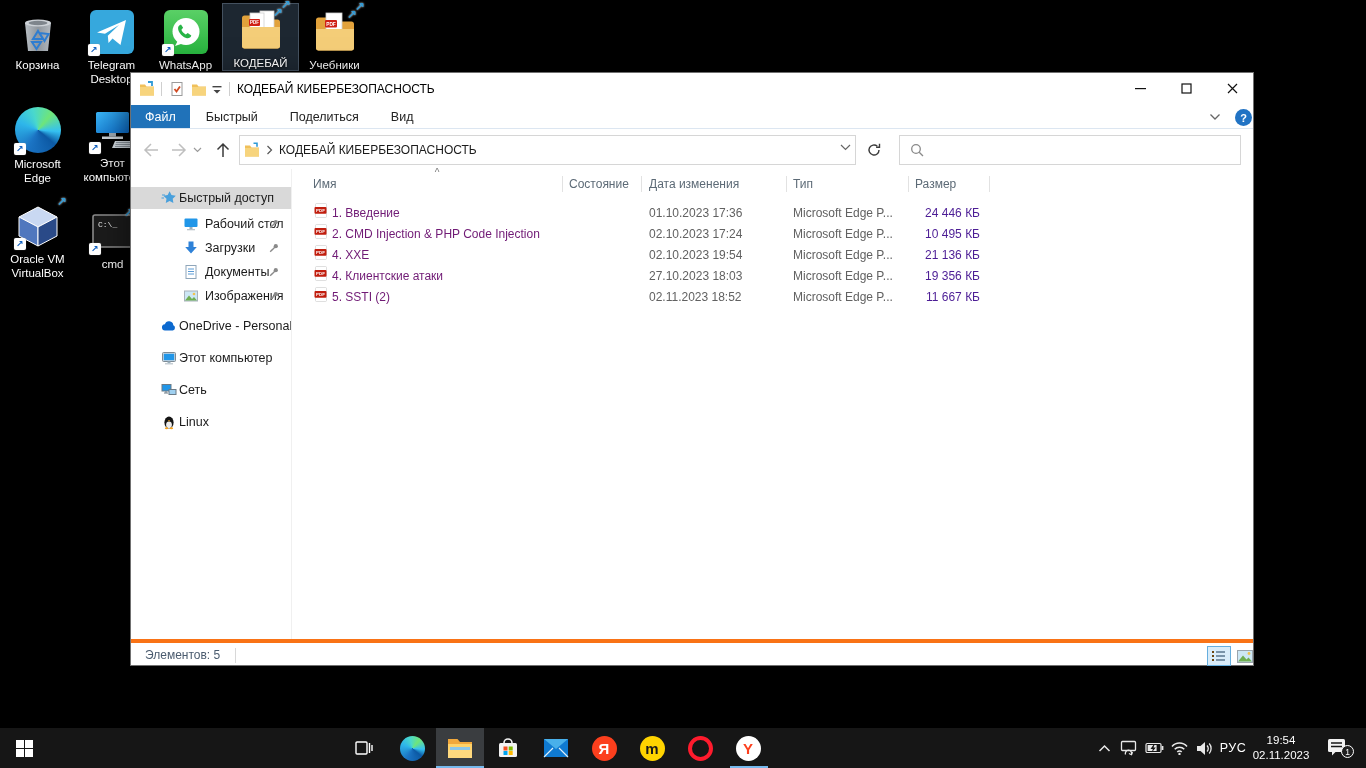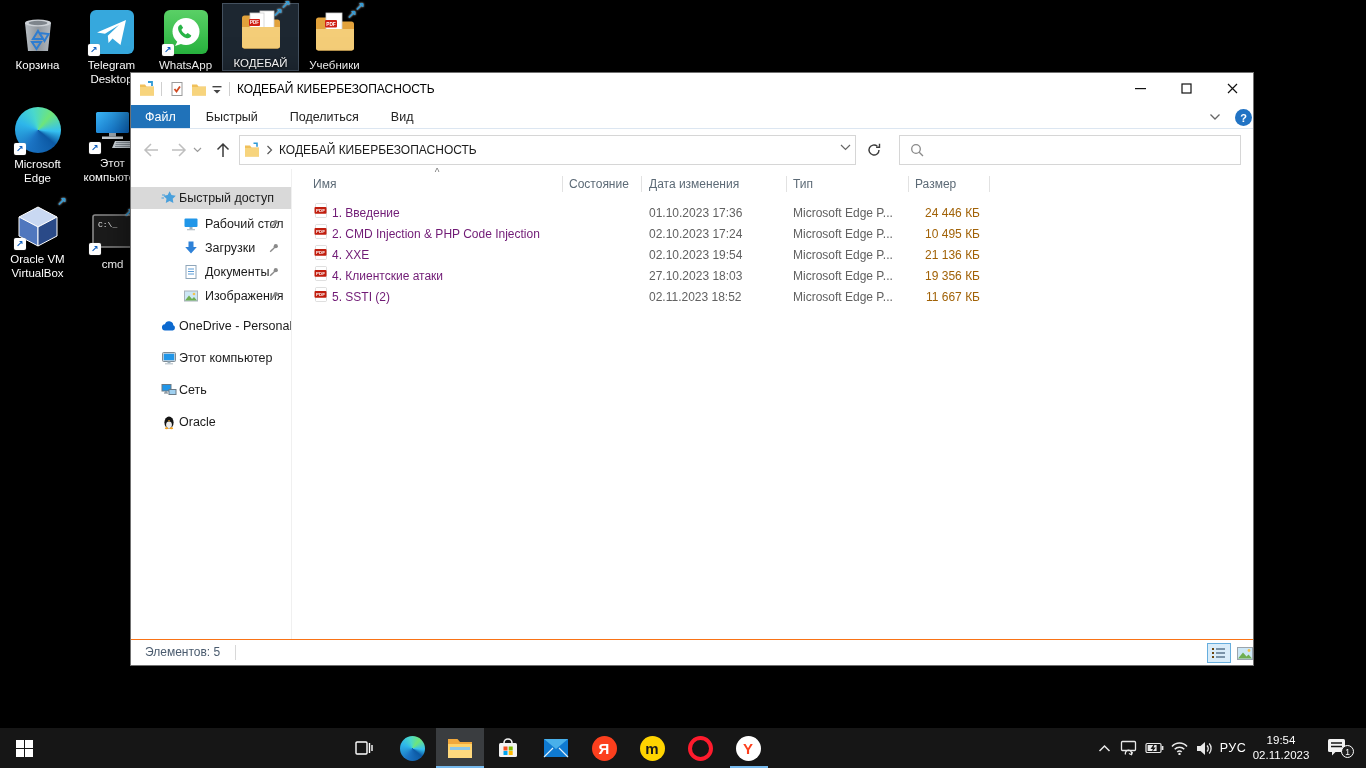--- a/index.html
+++ b/index.html
@@ -51,24 +51,24 @@
 
 #sort-caret{position:absolute;left:296px;top:94px;font-size:10px;color:#777;width:20px;text-align:center}
 .fhead-cell{position:absolute;top:100px;height:22px;line-height:22px;font-size:12px;color:#5c6a76;white-space:nowrap}
 .hsep{position:absolute;top:103px;width:1px;height:16px;background:#e2e2e2}
 .frow{position:absolute;left:170px;right:10px;height:21px}
 .frow>span{position:absolute;top:0;height:21px;line-height:21px;font-size:12px;white-space:nowrap}
 .fico{position:absolute;top:3px;left:13px;width:14px;height:15px}
 .fname{left:31px;color:#701a75}
 .fmod{left:348px;color:#616161}
 .ftype{left:492px;color:#616161}
-.fsize{left:530px;width:149px;text-align:right;color:#a16207}
-
-
-#statusbar{position:absolute;left:0;right:0;bottom:0;height:26px;background:#fff;border-top:1px solid #f97316}
+.fsize{left:530px;width:149px;text-align:right;color:#4c1d95}
+
+
+#statusbar{position:absolute;left:0;right:0;bottom:0;height:26px;background:#fff;border-top:4px solid #f97316}
 #status-text{position:absolute;left:14px;top:0;height:25px;line-height:25px;font-size:12px;color:#4a5b6e;white-space:nowrap}
 #status-sep{position:absolute;left:104px;top:5px;width:1px;height:15px;background:#d8d8d8}
 .viewbtn{position:absolute;top:3px;width:24px;height:20px;display:flex;align-items:center;justify-content:center}
 .viewbtn.sel{background:#d9ecf9;border:1px solid #66aede}
 
 
 #taskbar{position:absolute;left:0;top:728px;width:1366px;height:40px;background:#161616;z-index:10}
 .tbtn{position:absolute;top:0;width:48px;height:40px;display:flex;align-items:center;justify-content:center}
 .tbtn.active{background:#3a3d40}
 .tb-underline{position:absolute;bottom:0;height:2px;background:#76b9ed}
@@ -438,21 +438,21 @@
       <div class="srow" style="top:242px">
         <span class="sico" style="left:30px">
           <svg viewBox="0 0 16 16">
               <ellipse cx="8" cy="8.6" rx="4.6" ry="6" fill="#141414"></ellipse>
               <ellipse cx="8" cy="10.8" rx="2.9" ry="3.4" fill="#ececec"></ellipse>
               <polygon points="6.9,6.2 9.1,6.2 8,7.8" fill="#f6a21d"></polygon>
               <ellipse cx="5.6" cy="14.2" rx="1.7" ry="1" fill="#f6a21d"></ellipse>
               <ellipse cx="10.4" cy="14.2" rx="1.7" ry="1" fill="#f6a21d"></ellipse>
             </svg>
         </span>
-        <span class="stxt" style="left:48px">Oracle</span>
+        <span class="stxt" style="left:48px">Linux</span>
       </div>
     </div>
     <div class="abs" style="left:160px;top:96px;bottom:26px;width:1px;background:#f0f0f0"></div>
 
     <div id="sort-caret">^</div>
     <span class="fhead-cell" style="left:182px">Имя</span>
     <div class="hsep" style="left:431px"></div>
     <span class="fhead-cell" style="left:438px">Состояние</span>
     <div class="hsep" style="left:510px"></div>
     <span class="fhead-cell" style="left:518px">Дата изменения</span>

